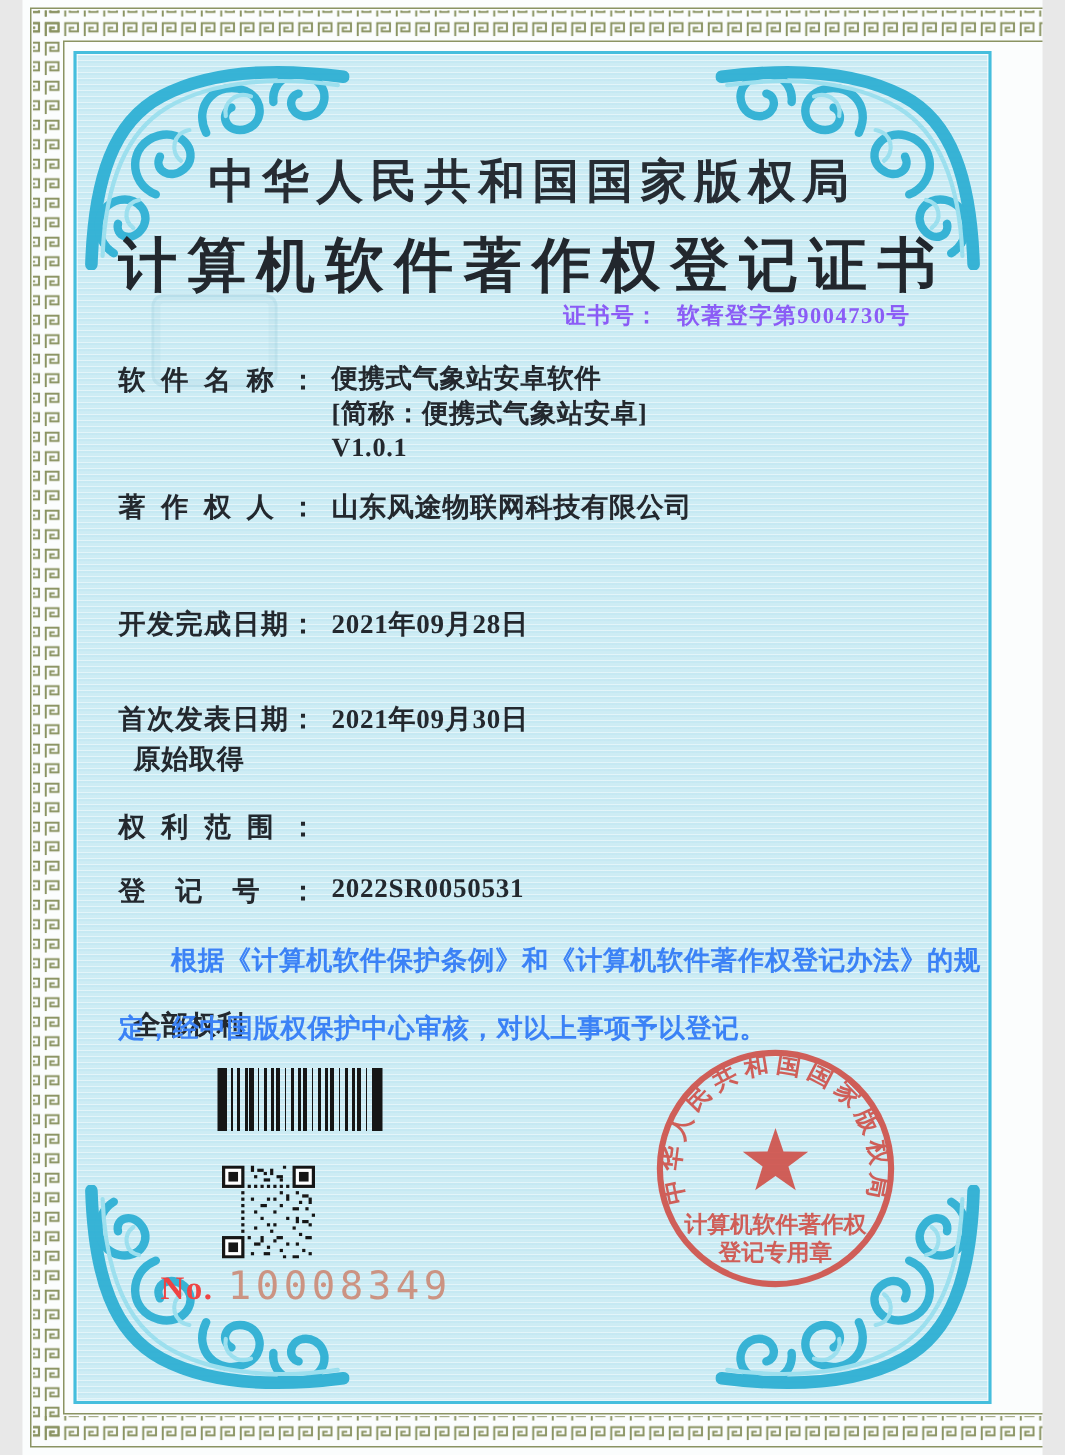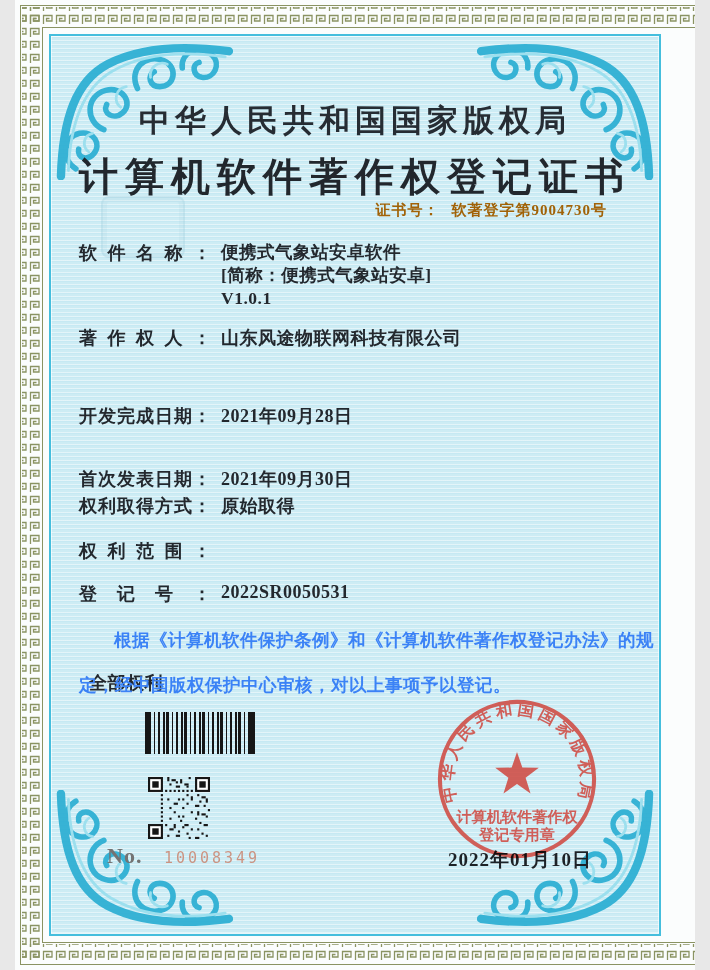--- a/index.html
+++ b/index.html
@@ -32,21 +32,21 @@
   .authority{
     position:absolute;left:0;right:0;top:100px;text-align:center;
     font-size:31px;font-weight:bold;letter-spacing:5px;color:#262c33;
   }
   .cert-title{
     position:absolute;left:0;right:0;top:150px;text-align:center;
     font-size:39px;font-weight:bold;letter-spacing:7px;color:#22272d;
   }
   .cert-no{
     position:absolute;right:88px;top:201px;font-size:15px;font-weight:bold;
-    letter-spacing:1px;color:#a16207;
+    letter-spacing:1px;color:#8b5cf6;
   }
   .cert-no .lbl{margin-right:12px;}
   .field{position:absolute;left:64px;display:flex;align-items:flex-start;
     font-size:18px;font-weight:bold;color:#23282e;}
   .field .flabel{width:132px;flex:0 0 132px;text-align:justify;text-align-last:justify;letter-spacing:0;}
   .field .fvalue{margin-left:10px;letter-spacing:.5px;}
   .field .fvalue .vline{line-height:23px;font-size:17.5px;}
   .row-name{top:241px;}
   .row-owner{top:326px;}
   .row-dev{top:404px;}
@@ -65,24 +65,24 @@
       linear-gradient(90deg,#161616 0 5px,rgba(0,0,0,0) 5px),
       linear-gradient(270deg,#161616 0 5px,rgba(0,0,0,0) 5px),
       repeating-linear-gradient(90deg,
         #161616 0 2px, rgba(0,0,0,0) 2px 3px,
         #161616 3px 6px, rgba(0,0,0,0) 6px 9px,
         #161616 9px 10px, rgba(0,0,0,0) 10px 13px,
         #161616 13px 15px, rgba(0,0,0,0) 15px 18px);
   }
   .qr{position:absolute;left:133px;top:777px;width:62px;height:62px;}
   .serial{position:absolute;left:92px;top:843px;font-size:22px;}
-  .serial .prefix{font-weight:bold;color:#737373;letter-spacing:1px;}
+  .serial .prefix{font-weight:bold;color:#ef4444;letter-spacing:1px;}
   .serial .number{
     font-family:"DejaVu Sans Mono","Liberation Mono",monospace;
-    font-size:15px;color:#cb8a76;letter-spacing:3px;margin-left:16px;opacity:.9;
+    font-size:26px;color:#cb8a76;letter-spacing:3px;margin-left:4px;opacity:.9;
   }
   .seal{position:absolute;left:420px;top:697px;width:164px;height:164px;z-index:6;
     opacity:.88;mix-blend-mode:multiply;}
   .issue-date{
     position:absolute;left:415px;top:847px;width:180px;z-index:5;
     text-align:center;font-size:19px;font-weight:bold;letter-spacing:1px;color:#1d2126;
   }
 </style>
 </head>
 <body>
@@ -187,21 +187,20 @@
       <span class="flabel">开发完成日期：</span>
       <span class="fvalue">2021年09月28日</span>
     </div>
 
     <div class="field row-pub">
       <span class="flabel">首次发表日期：</span>
       <span class="fvalue">2021年09月30日</span>
     </div>
 
     <div class="field row-acq">
-      <span class="flabel">权利取得方式：</span>
       <span class="fvalue">原始取得</span>
     </div>
 
     <div class="field row-scope">
       <span class="flabel">权利范围：</span>
       <span class="fvalue">全部权利</span>
     </div>
 
     <div class="field row-reg">
       <span class="flabel">登记号：</span>
@@ -305,15 +304,14 @@
       <circle cx="100" cy="100" r="94" fill="none" stroke="#cf4a42" stroke-width="5"></circle>
       <path id="sealArc" d="M 26.7 126.7 A 78 78 0 1 1 173.3 126.7" fill="none"></path>
       <text font-size="20" font-weight="bold" fill="#cf4a42" letter-spacing="5" style="font-family:'Liberation Serif',serif;">
         <textPath href="#sealArc" startOffset="50%" text-anchor="middle">中华人民共和国国家版权局</textPath>
       </text>
       <polygon fill="#cf4a42" points="100,67 106.5,86.1 126.6,86.3 110.5,98.4 116.5,117.7 100,106 83.5,117.7 89.5,98.4 73.4,86.3 93.5,86.1"></polygon>
       <text x="100" y="152" text-anchor="middle" font-size="18.5" font-weight="bold" fill="#cf4a42" style="font-family:'Liberation Serif',serif;">计算机软件著作权</text>
       <text x="100" y="174" text-anchor="middle" font-size="18.5" font-weight="bold" fill="#cf4a42" style="font-family:'Liberation Serif',serif;">登记专用章</text>
     </svg>
 
-    <div class="issue-date">2022年01月10日</div>
   </div>
 </div>
 
 </body></html>

